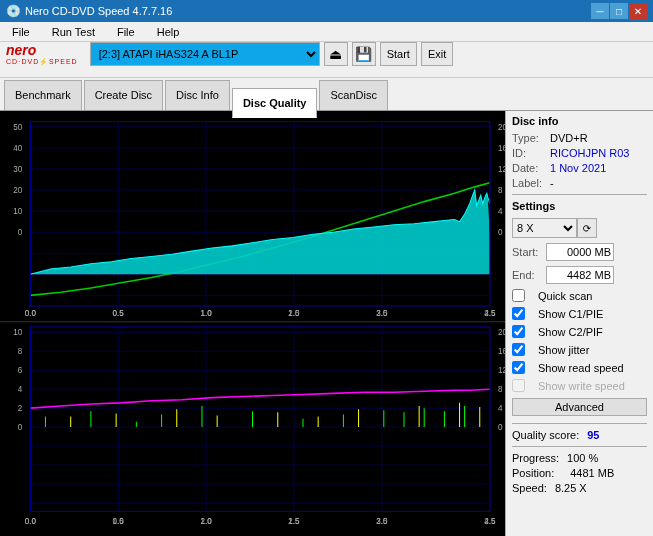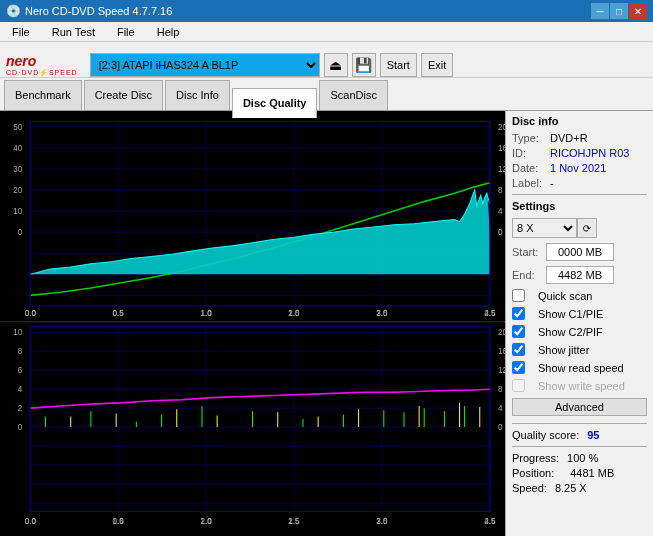--- a/index.html
+++ b/index.html
@@ -50,21 +50,21 @@
       padding: 2px 8px;
       font-size: 11px;
       cursor: pointer;
     }
 
     
     .toolbar {
       background: #f0f0f0;
       height: 36px;
       display: flex;
-      align-items: flex-end;
+      align-items: flex-start;
       padding: 0 6px;
       gap: 4px;
       border-bottom: 1px solid #ccc;
     }
     .nero-logo {
       display: flex;
       flex-direction: column;
       margin-right: 8px;
     }
     .nero-text { font-size: 14px; font-weight: bold; color: #cc0000; font-style: italic; }
@@ -174,21 +174,21 @@
       width: 65px;
       font-size: 11px;
       border: 1px solid #aaa;
     }
     .input-field {
       height: 18px;
       width: 68px;
       font-size: 11px;
       border: 1px solid #aaa;
       padding: 0 2px;
-      text-align: center;
+      text-align: right;
     }
 
     .checkbox-row {
       display: flex;
       align-items: center;
       gap: 13px;
       font-size: 11px;
       margin: 1px 0;
     }
     .checkbox-row input[type=checkbox] { margin: 0; }

